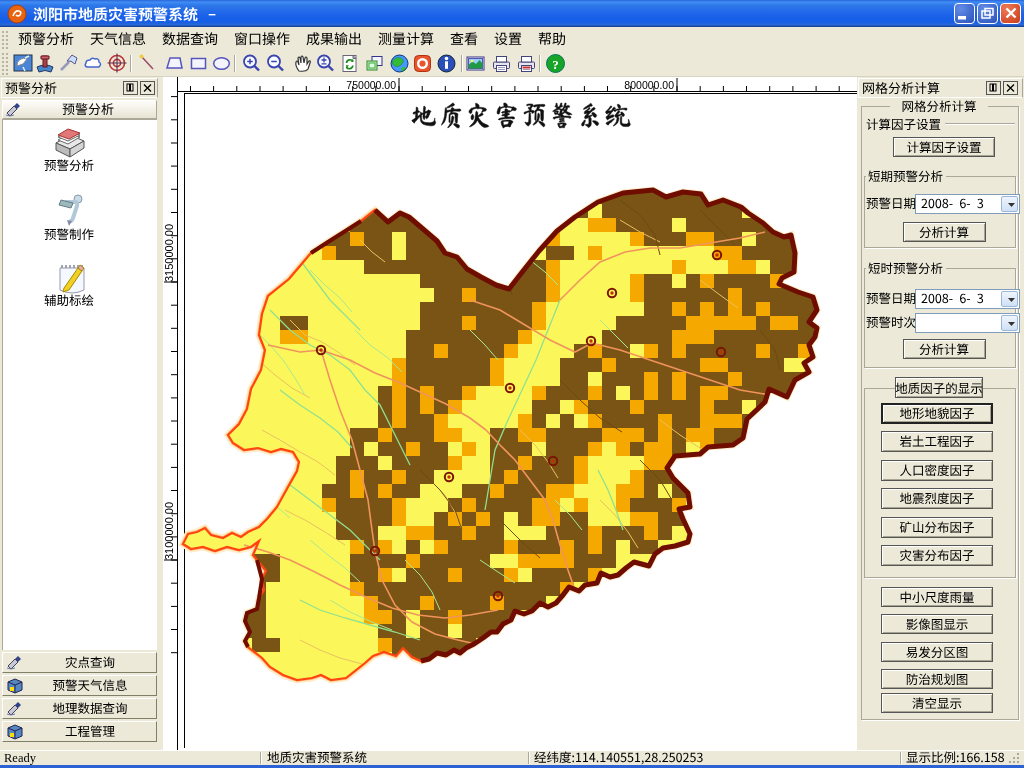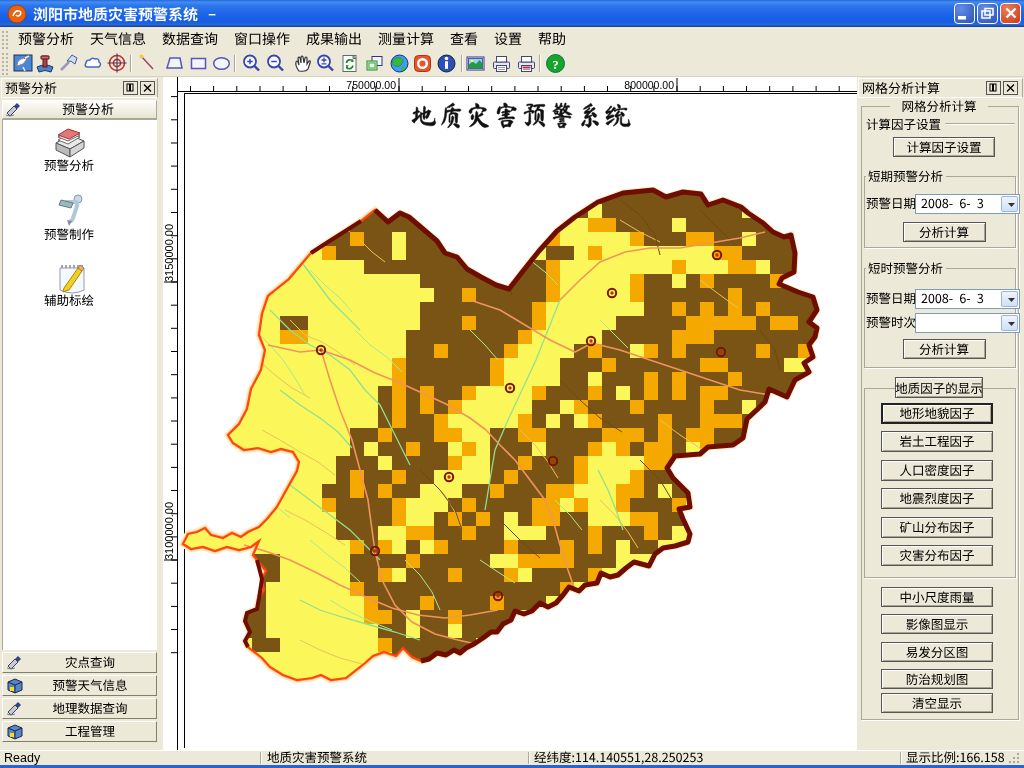--- a/index.html
+++ b/index.html
@@ -756,21 +756,21 @@
 <div class="abs btn" style="left:881px;top:587px;width:112px;height:20px"></div>
 <div class="abs btn" style="left:881px;top:614px;width:112px;height:20px"></div>
 <div class="abs btn" style="left:881px;top:642px;width:112px;height:20px"></div>
 <div class="abs btn" style="left:881px;top:669px;width:112px;height:20px"></div>
 <div class="abs btn" style="left:881px;top:693px;width:112px;height:20px"></div>
 <div class="abs" style="left:0;top:750px;width:1024px;height:15px;background:#ece9d8;border-top:1px solid #fff"></div>
 <div class="abs" style="left:0;top:765px;width:1024px;height:3px;background:#2b63d6"></div>
 <div class="abs" style="left:260px;top:752px;width:2px;height:12px;border-left:1px solid #aca899;border-right:1px solid #fff"></div>
 <div class="abs" style="left:528px;top:752px;width:2px;height:12px;border-left:1px solid #aca899;border-right:1px solid #fff"></div>
 <div class="abs" style="left:900px;top:752px;width:2px;height:12px;border-left:1px solid #aca899;border-right:1px solid #fff"></div>
-<div class="abs" style="left:4px;top:751px;font-size:12.5px;font-family:Liberation Sans, sans-serif">Ready</div>
+<div class="abs" style="left:4px;top:751px;font-size:12.5px;font-family:Liberation Serif, serif">Ready</div>
 <svg class="abs" style="left:1008px;top:752px" width="14" height="13">
     <rect x="9" y="9" width="2" height="2" fill="#aca899"></rect>
     <rect x="5" y="9" width="2" height="2" fill="#aca899"></rect>
     <rect x="9" y="5" width="2" height="2" fill="#aca899"></rect>
     <rect x="1" y="9" width="2" height="2" fill="#aca899"></rect>
     <rect x="5" y="5" width="2" height="2" fill="#aca899"></rect>
     <rect x="9" y="1" width="2" height="2" fill="#aca899"></rect>
   </svg>
 <svg class="abs" style="left:0;top:0;pointer-events:none" width="1024" height="768">
     <defs>

